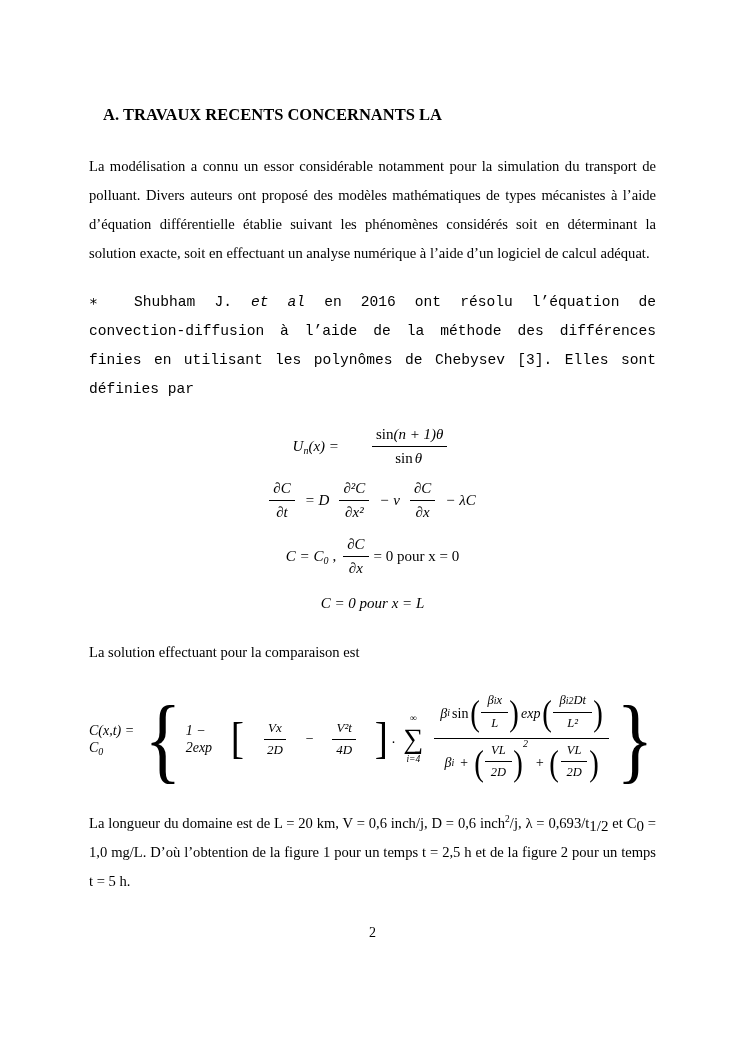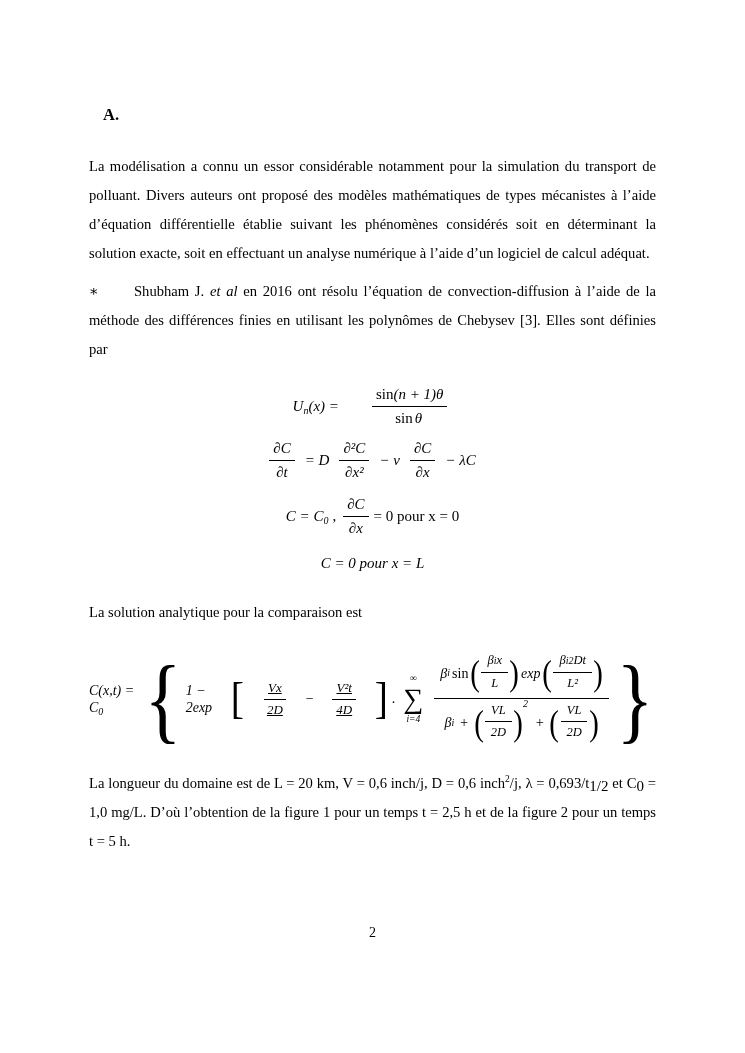--- a/index.html
+++ b/index.html
@@ -9,21 +9,21 @@
 
   
   .heading{display:flex;margin-top:96px;font-weight:bold;font-size:16.5px;line-height:37px;}
   .heading .marker{flex:0 0 20px;margin-left:14px;}
   .h-lines{flex:1;}
   .h-lines .h-line + .h-line{padding-left:10px;}
 
   
   .para{font-size:14.6px;line-height:29px;text-align:justify;margin:0;}
   .para1{margin-top:19px;}
-  .bullet-para{margin-top:9px;}
+  .bullet-para{margin-top:20px;font-family:Liberation Mono, monospace;}
   .bullet-marker{display:inline-block;width:45px;}
   .it{font-style:italic;}
   .para sup{font-size:9.5px;vertical-align:6px;line-height:0;}
   .para sub{font-size:15px;vertical-align:-3px;line-height:0;}
   .solution-intro{margin-top:16px;text-align:left;}
 
   
   .eq{display:flex;justify-content:center;align-items:center;font-style:italic;
       font-size:15px;line-height:1.25;}
   .eq .mr{font-style:normal;}
@@ -38,21 +38,21 @@
   .frac .fnum{display:inline-flex;align-items:baseline;justify-content:center;
               border-bottom:1px solid #000;padding:0 4px 2px;}
   .frac .fden{display:inline-flex;align-items:baseline;justify-content:center;padding:2px 4px 0;}
 
   
   .eq-big{margin-top:14px;height:116px;font-size:14px;}
   .delim{display:inline-block;font-style:normal;line-height:1;}
   .brace{font-size:96px;transform:scaleX(0.8);margin:0 -2px;}
   .bracket{font-size:44px;transform:scaleX(0.9);margin:0 1px;}
   .paren-m{font-size:36px;transform:scaleX(0.8);margin:0 -1px;}
-  .frac.small{font-size:13px;margin:0 17px;text-decoration:underline;}
+  .frac.small{font-size:13px;margin:0 17px;}
   .frac.xs{font-size:12.5px;margin:0 1px;}
   .dot{margin:0 2px;font-style:normal;}
   .sum{display:inline-flex;flex-direction:column;align-items:center;font-style:normal;
        margin:0 6px;line-height:1;}
   .sum .slim{font-size:9.5px;font-style:italic;}
   .sum .ssym{font-size:28px;margin:2px 0;}
   .bigfrac .fnum,.bigfrac .fden{align-items:center;padding:1px 6px 3px;}
   .bigfrac .fden{padding-top:3px;}
   .sq{align-self:flex-start;font-size:10px;margin:2px 2px 0 0;font-style:italic;}
   .tok{margin:0 2px;}
@@ -62,20 +62,21 @@
 </style>
 </head>
 <body>
 
 <div class="page">
   <div class="content">
 
     <div class="heading">
       <span class="marker">A.</span>
       <div class="h-lines">
+        <div class="h-line">TRAVAUX RECENTS CONCERNANTS LA</div>
       </div>
     </div>
 
     <p class="para para1">La modélisation a connu un essor considérable notamment pour la simulation du transport de polluant.  Divers auteurs ont proposé des modèles mathématiques de types mécanistes à l’aide d’équation différentielle établie suivant les phénomènes considérés soit en déterminant la solution exacte, soit en effectuant un analyse numérique à l’aide d’un logiciel de calcul adéquat.</p>
 
     <p class="para bullet-para">
       <span class="bullet-marker">∗</span><span>Shubham J. </span><span class="it">et al</span><span> en 2016  ont résolu l’équation de convection-diffusion à l’aide de la méthode des différences finies en utilisant les polynômes de Chebysev [3]. Elles sont définies par</span>
     </p>
 
     <div class="eq eq-1">
@@ -117,21 +118,21 @@
         <span class="fnum">∂C</span>
         <span class="fden">∂x</span>
       </span>
       <span class="mr">= 0 pour x = 0</span>
     </div>
 
     <div class="eq eq-4">
       <span>C = 0 pour x = L</span>
     </div>
 
-    <p class="para solution-intro">La solution analytique pour la comparaison est</p>
+    <p class="para solution-intro">La solution effectuant pour la comparaison est</p>
 
     <div class="eq eq-big">
       <span><span>C(x,t) = C</span><sub>0</sub></span>
       <span class="delim brace">{</span>
       <span class="tok">1 − 2exp</span>
       <span class="delim bracket">[</span>
       <span class="frac small">
         <span class="fnum">Vx</span>
         <span class="fden">2D</span>
       </span>

